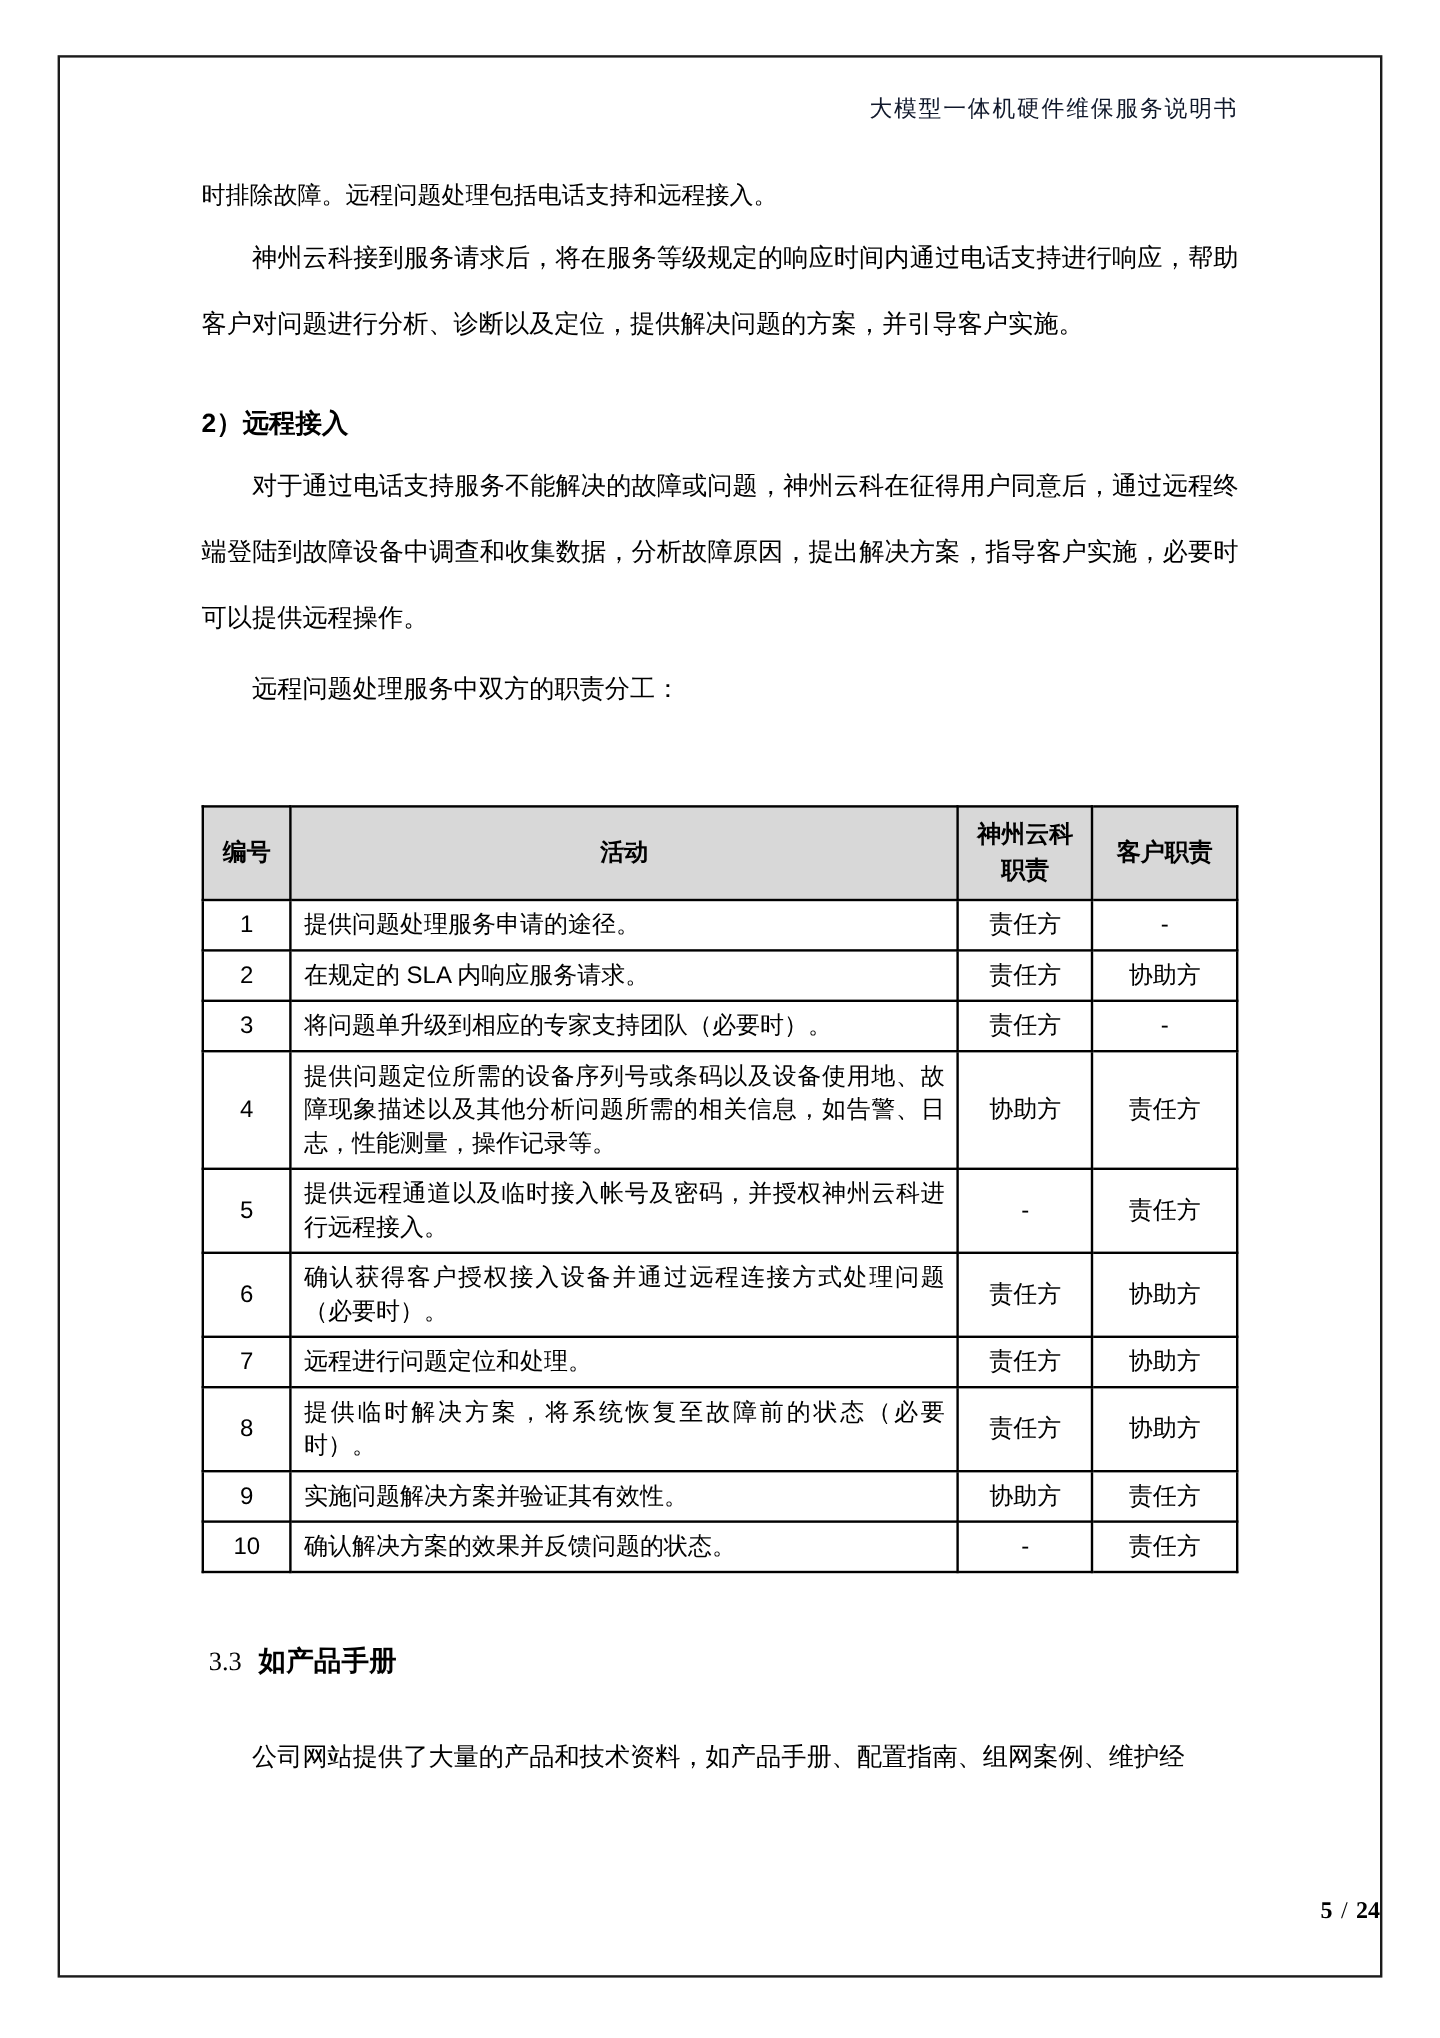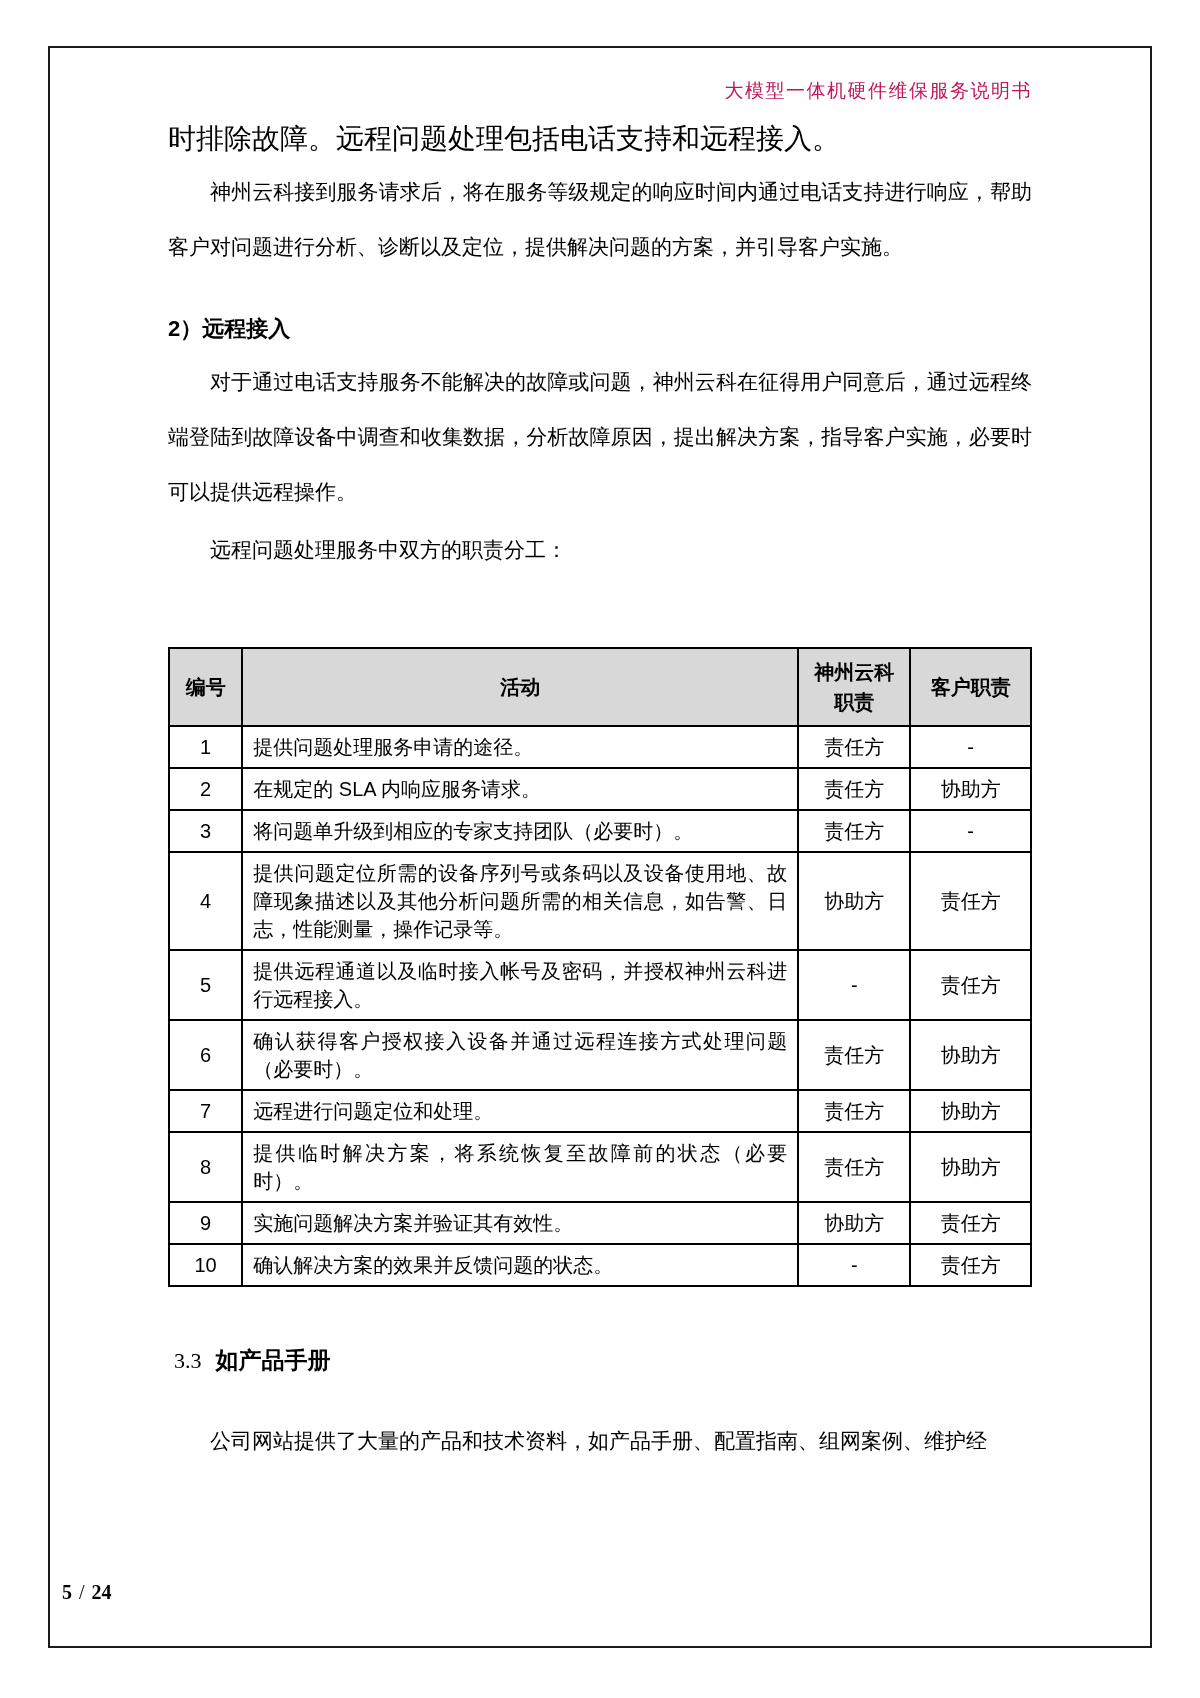--- a/index.html
+++ b/index.html
@@ -19,25 +19,25 @@
     left: 48px; right: 48px; top: 46px; bottom: 50px;
     border: 2px solid #1b1b1b;
   }
   .content { padding: 0 118px; }
   .doc-header {
     margin-top: 30px;
     text-align: right;
     font-family: "Liberation Serif", serif;
     font-size: 19px;
     letter-spacing: 1.5px;
-    color: #be185d;
+    color: #0f172a;
   }
   .lead {
-    margin-top: 20px;
-    font-size: 28px;
+    margin-top: 44px;
+    font-size: 20px;
     line-height: 30px;
   }
   .num-heading {
     margin-top: 40px;
     font-size: 22px;
     font-weight: bold;
   }
   .para {
     margin-top: 10px;
     font-size: 21px;
@@ -93,21 +93,21 @@
     margin-top: 48px;
     font-size: 21px;
     line-height: 34px;
     text-indent: 2em;
     text-align: justify;
   }
   .doc-footer {
     position: absolute;
     left: 0; right: 0;
     bottom: 42px;
-    text-align: left;
+    text-align: right;
     font-family: "Liberation Serif", serif;
     font-size: 20px;
     color: #000;
     padding-left: 12px;
   }
   .doc-footer .pg { font-weight: bold; }
   .doc-footer .sep { font-weight: normal; margin: 0 7px; }
 </style>
 </head>
 <body>

